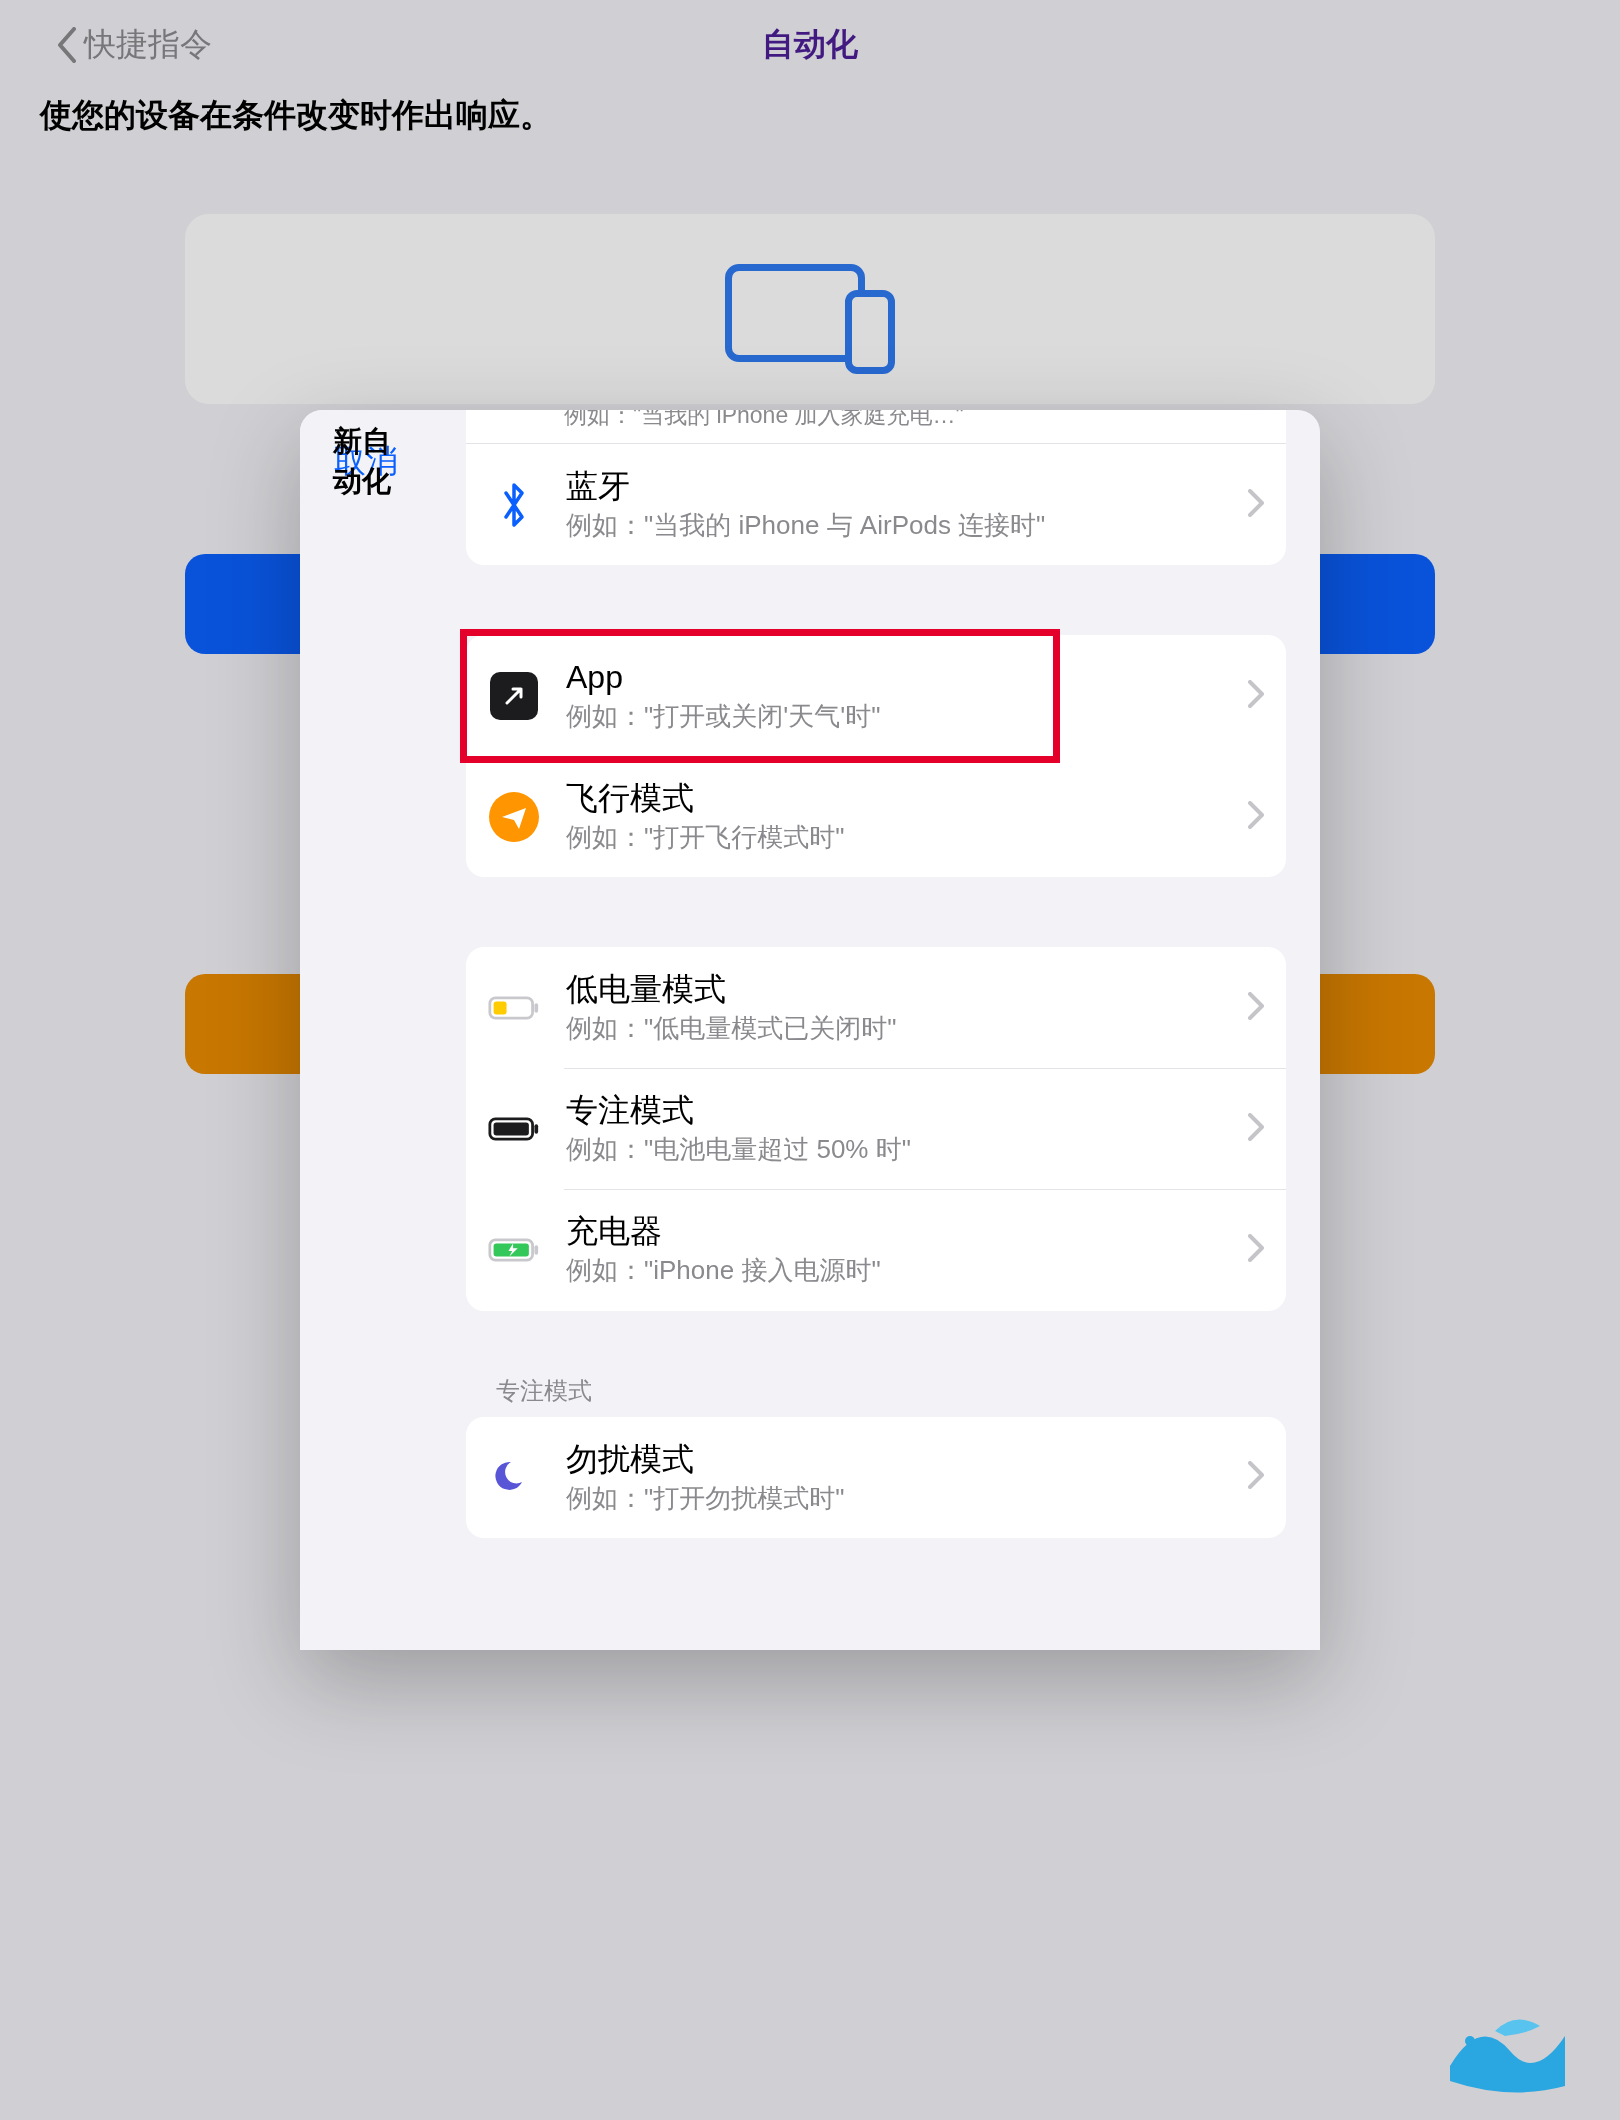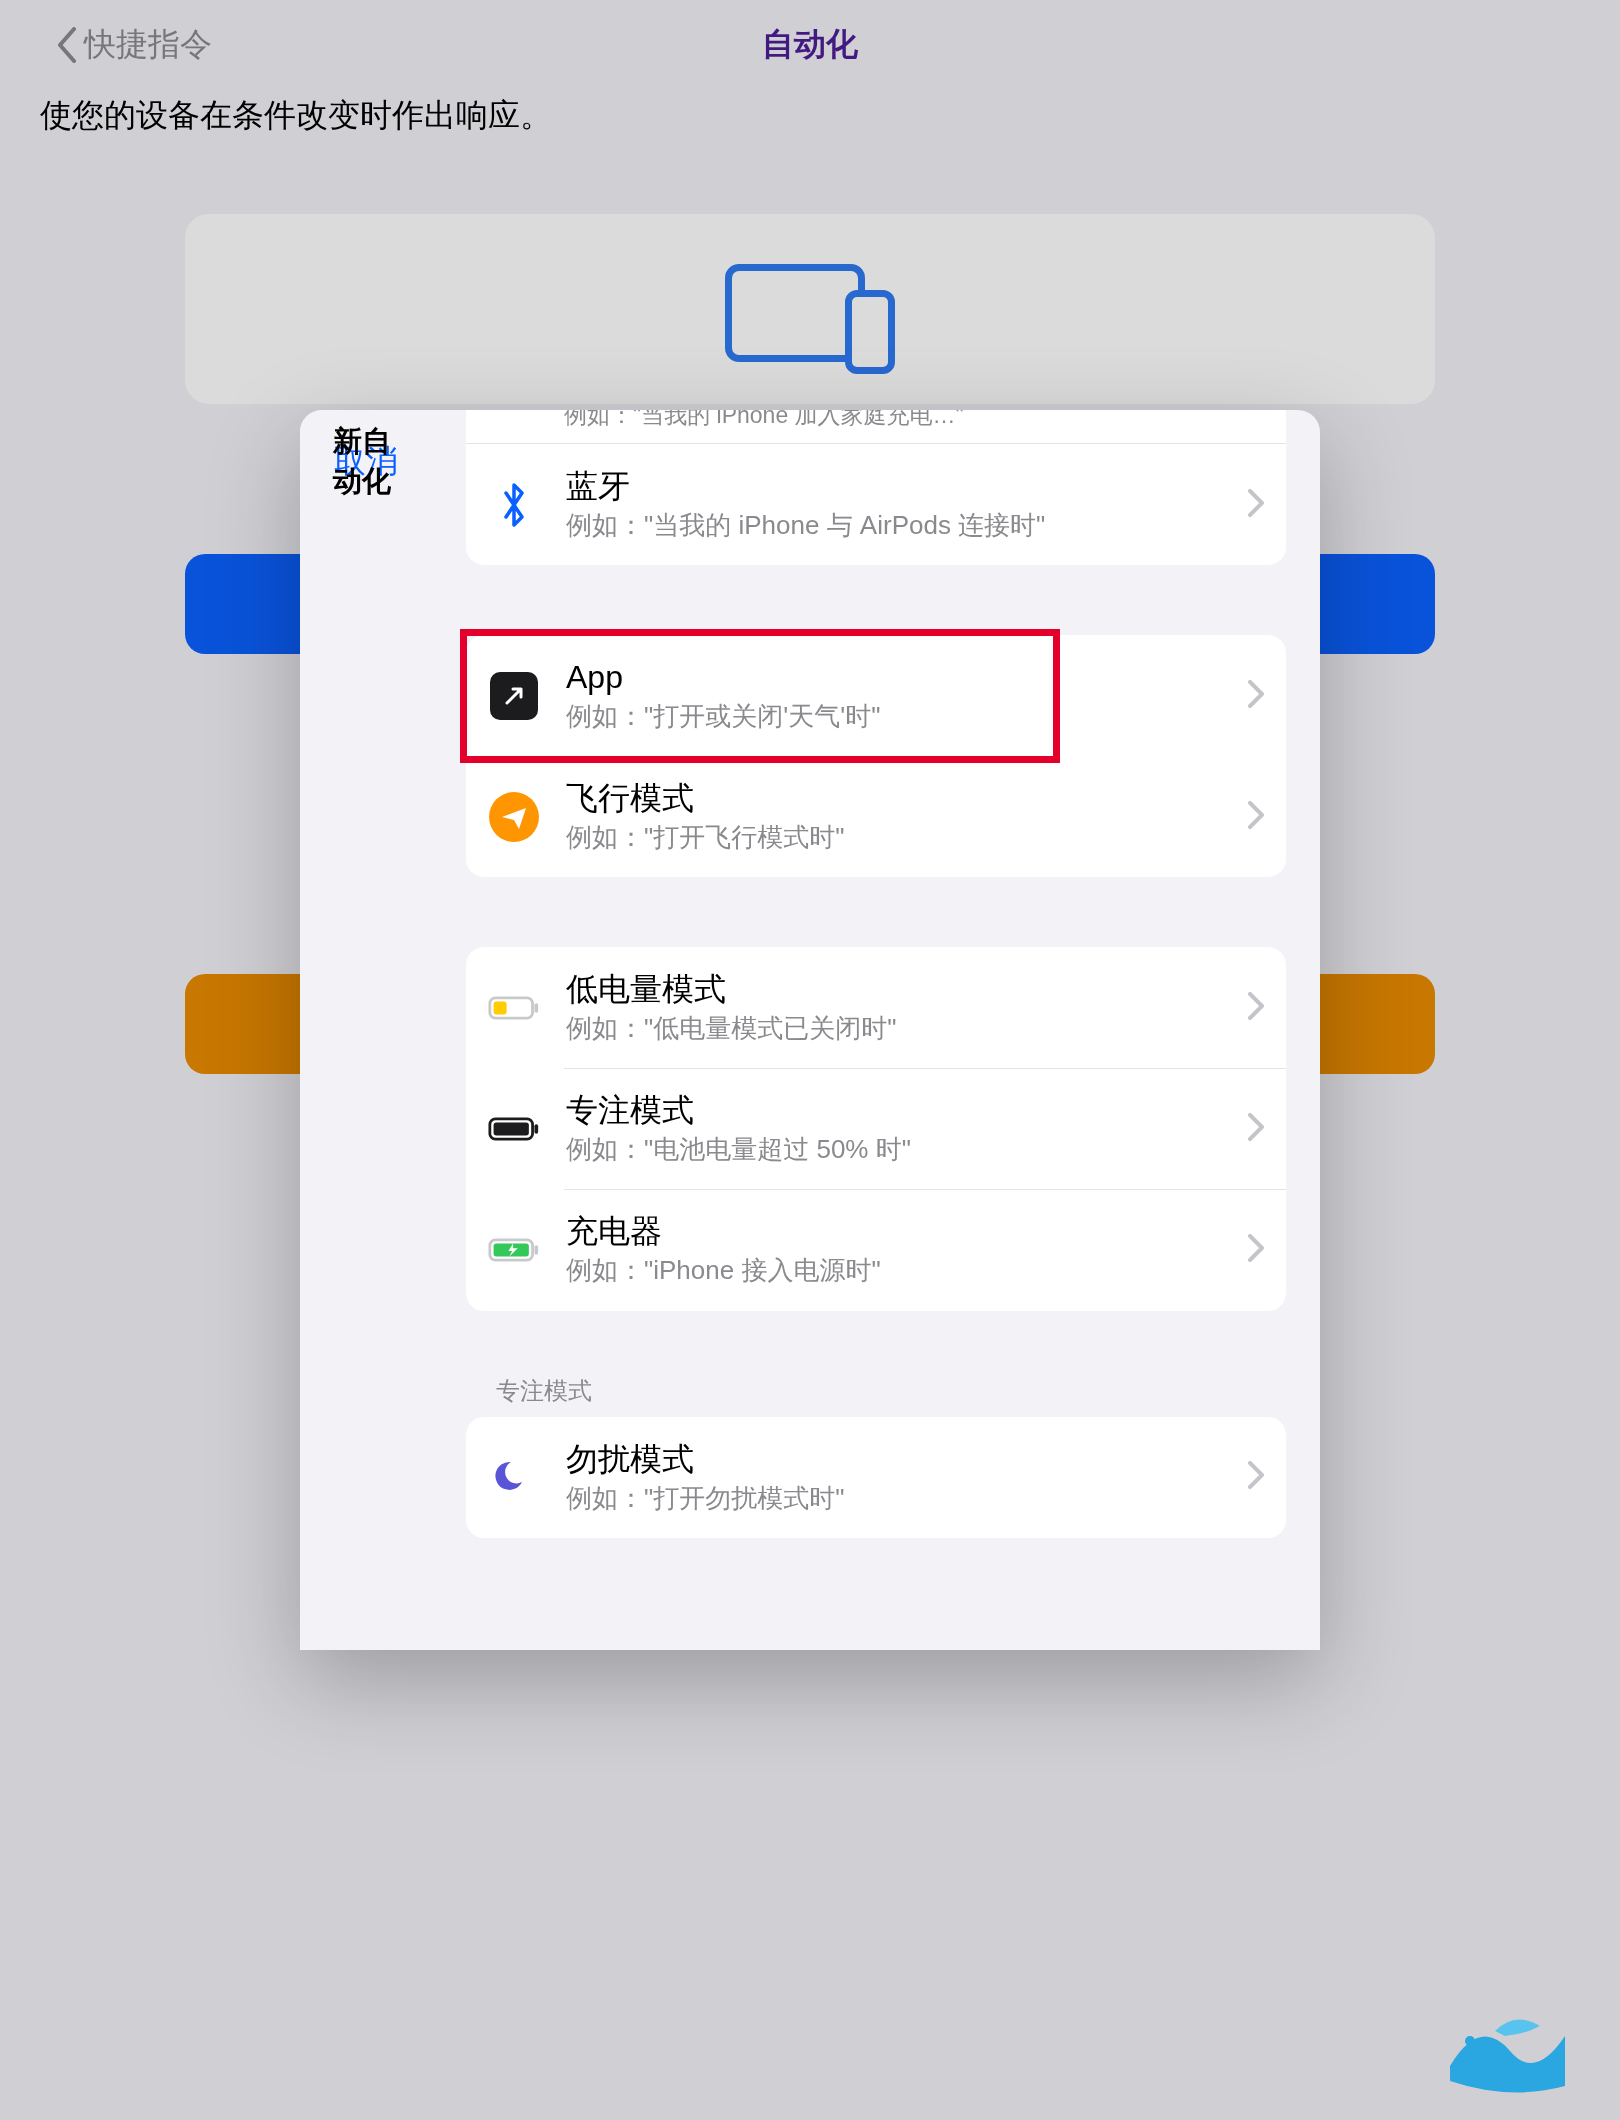--- a/index.html
+++ b/index.html
@@ -36,21 +36,21 @@
     position: absolute;
     left: 50%;
     transform: translateX(-50%);
     font-size: 32px;
     font-weight: 600;
     color: #4c1d95;
   }
   .nav-subtitle {
     padding: 4px 24px 26px 40px;
     font-size: 32px;
-    font-weight: 400;
+    font-weight: 700;
     color: #000;
   }
 
   .bg-card {
     margin: 50px 185px 0 185px;
     border-radius: 24px;
     background: #fff;
     padding: 50px 30px 30px 30px;
     display: flex;
     flex-direction: column;

